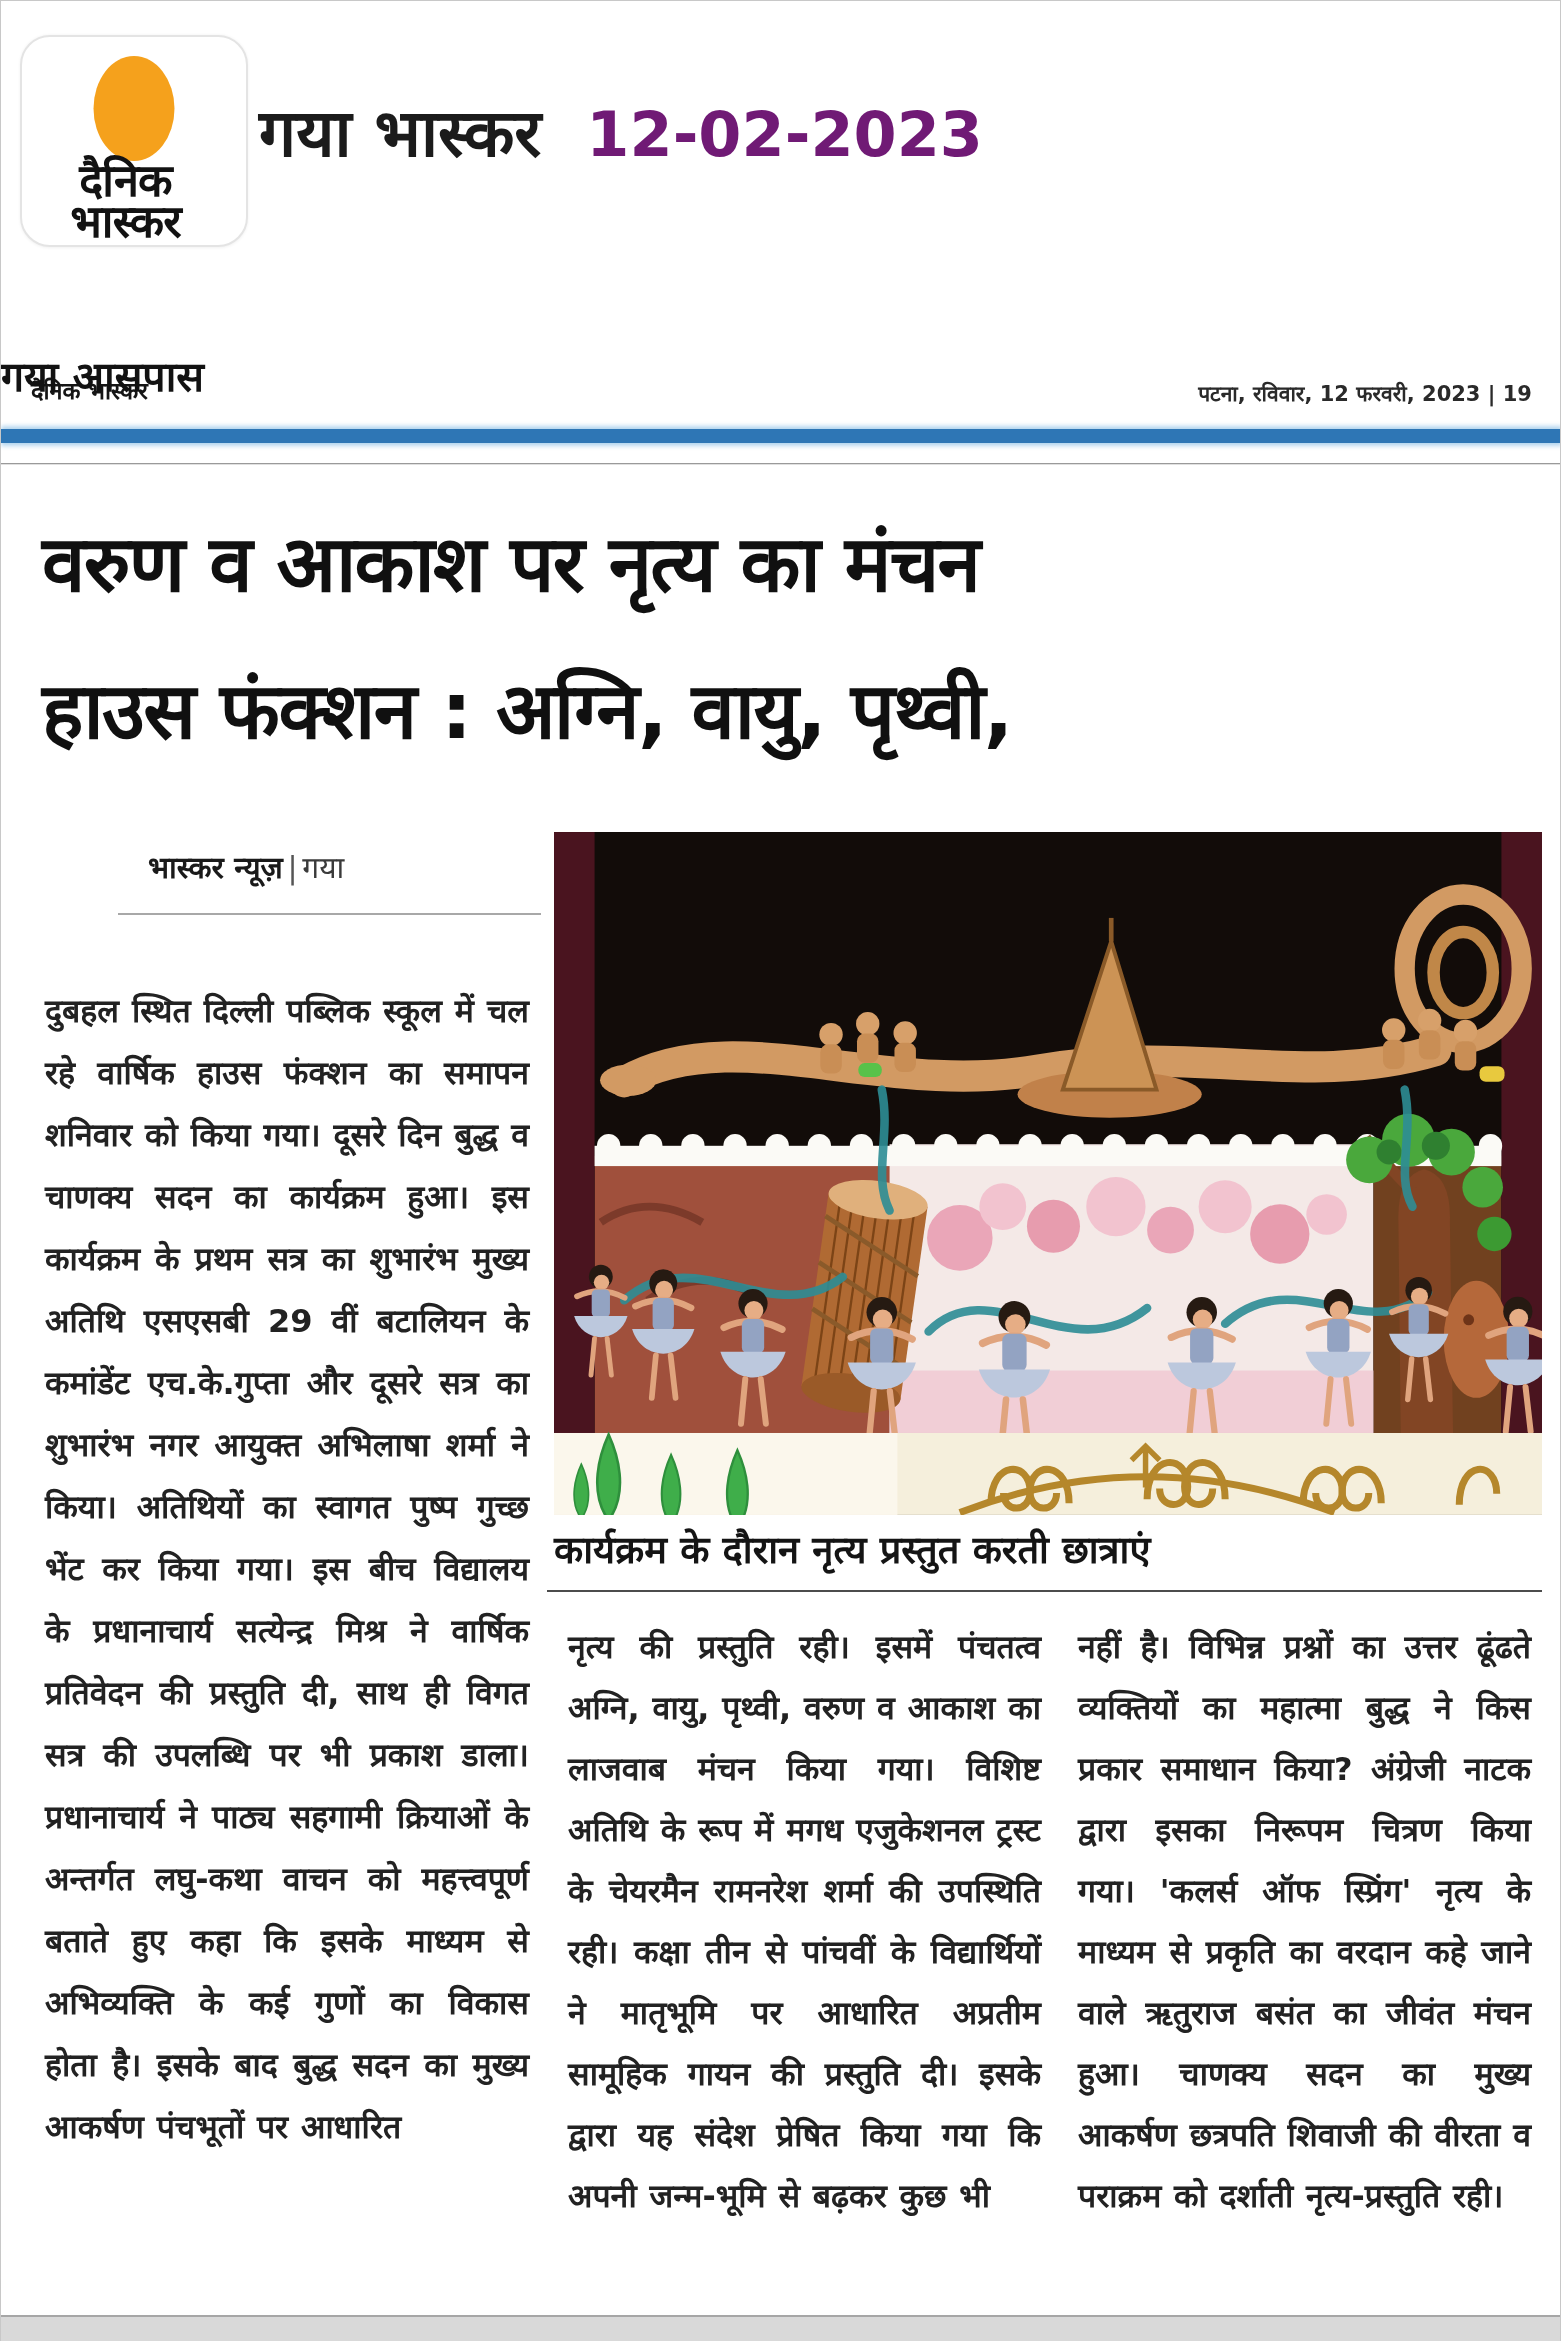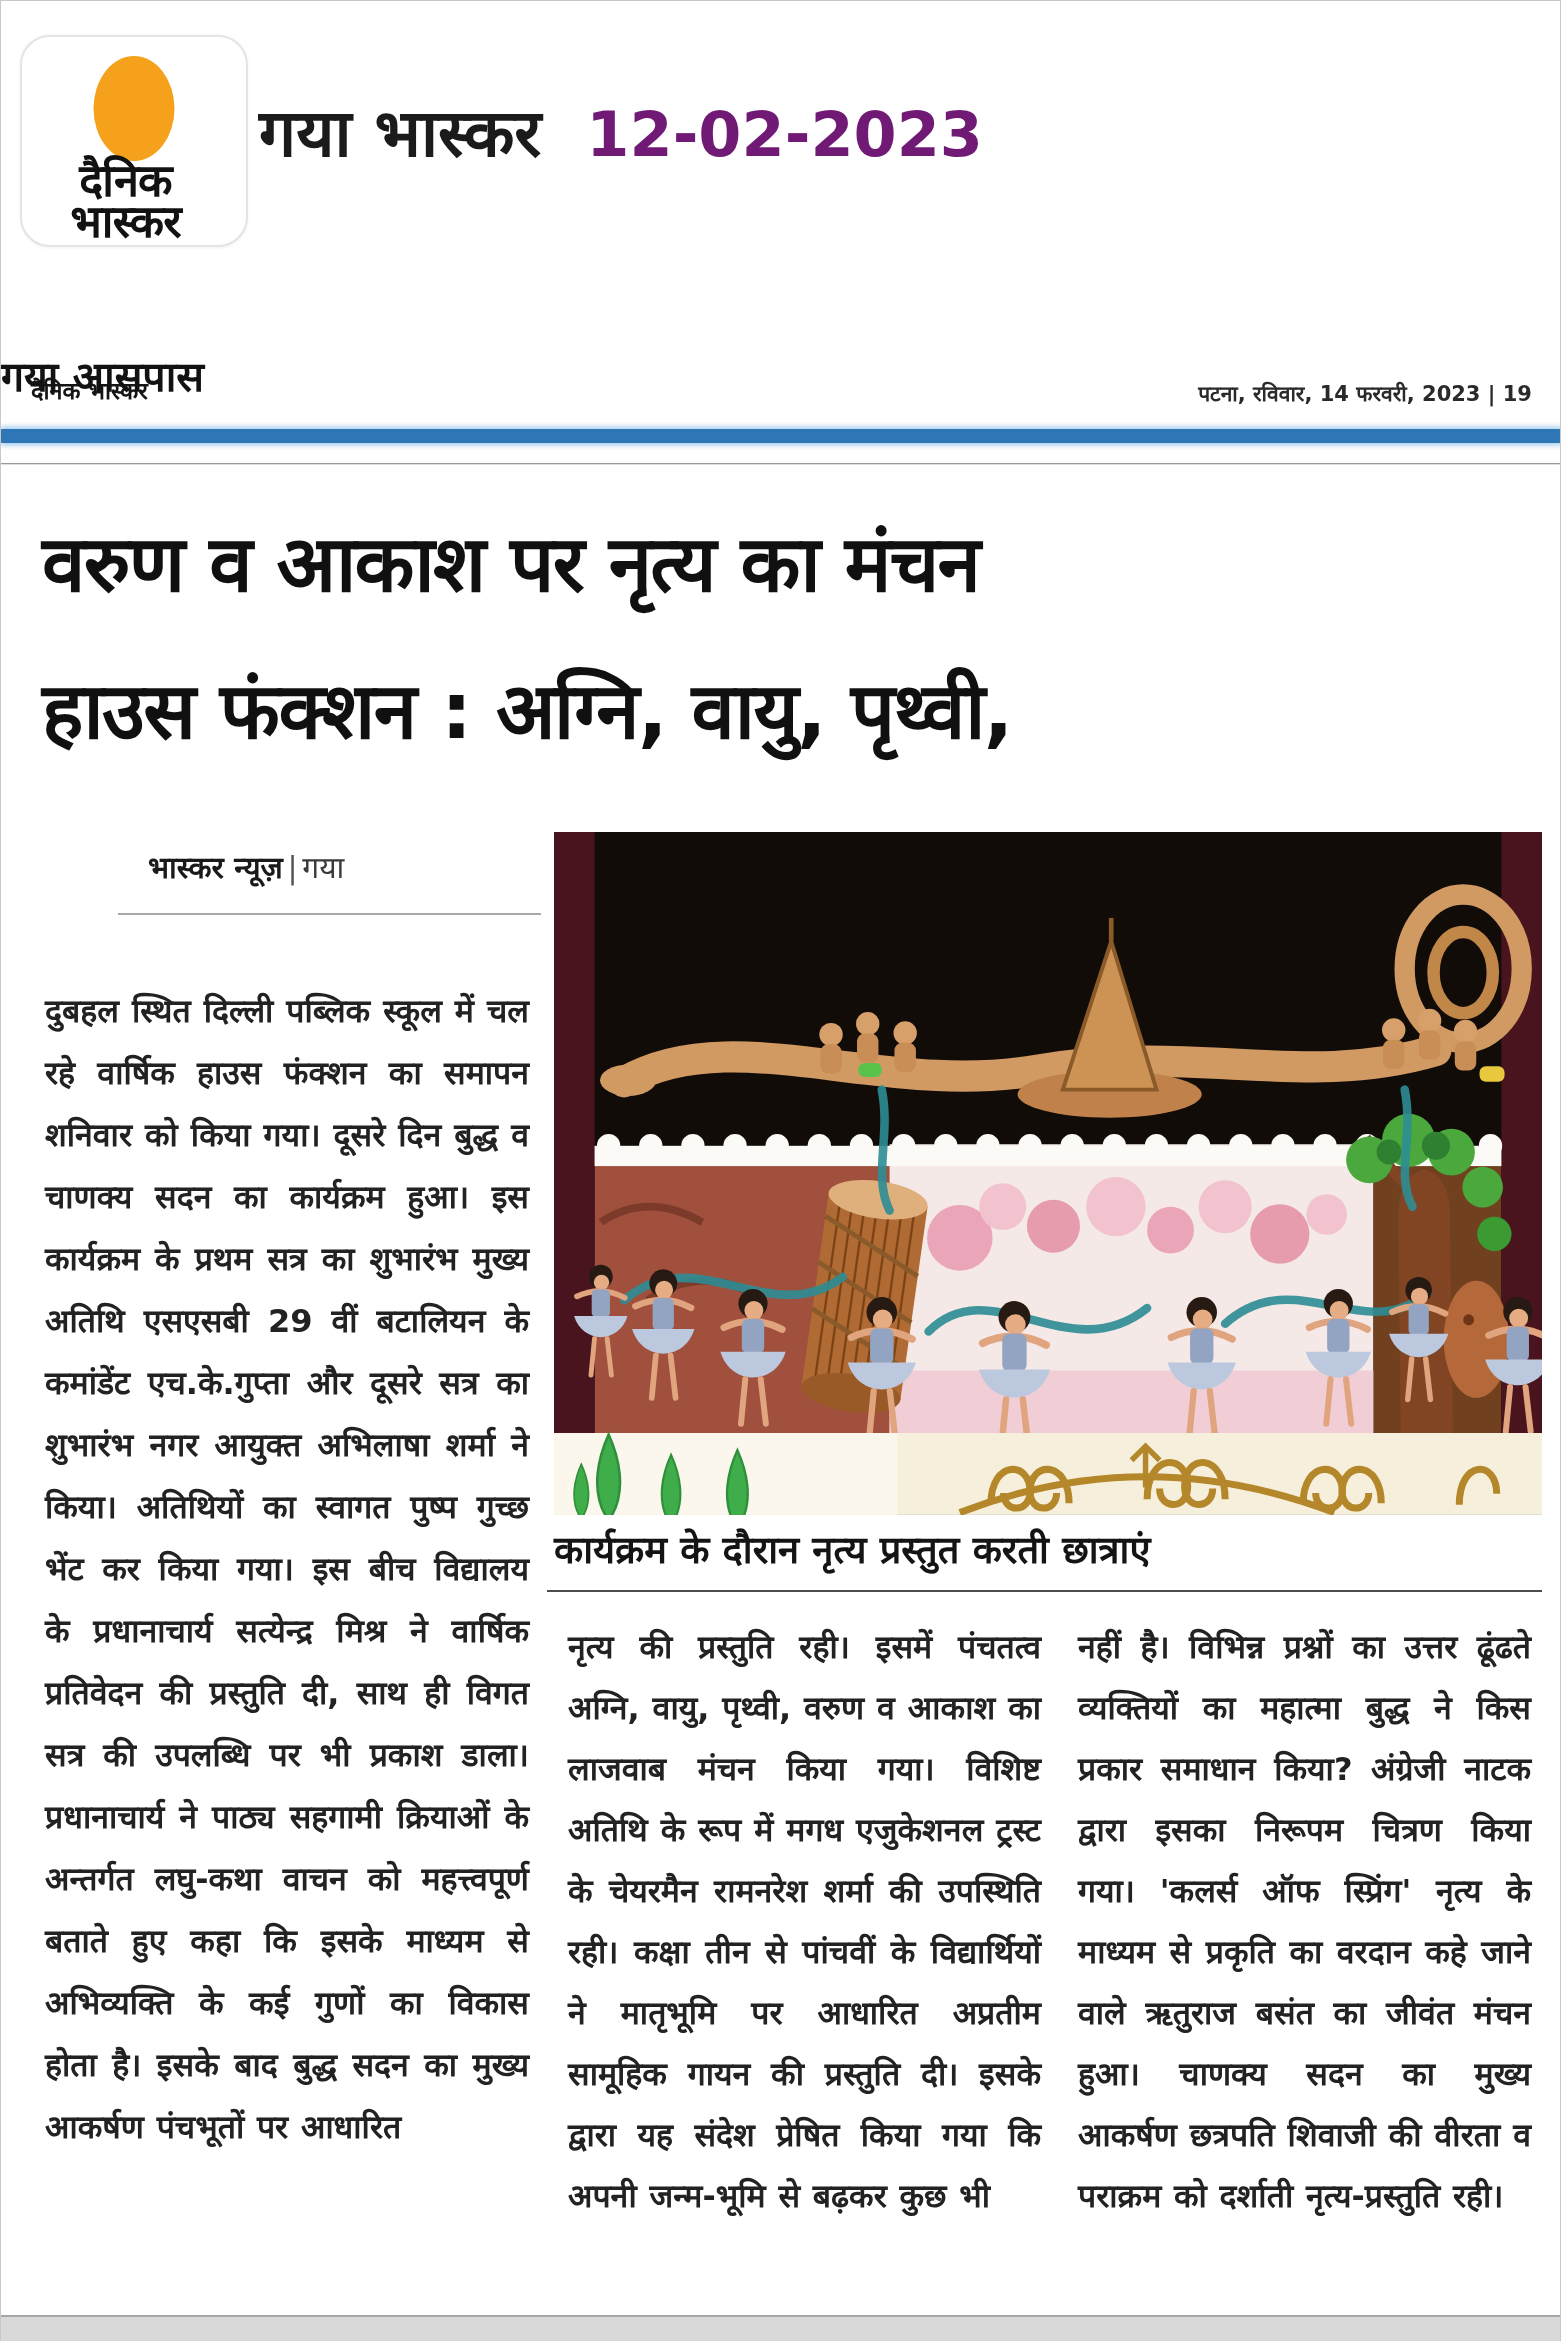--- a/index.html
+++ b/index.html
@@ -101,21 +101,21 @@
     </div>
     <div class="masthead-title-row">
       <span class="m-title">गया भास्कर</span>
       <span class="m-date">12-02-2023</span>
     </div>
   </header>
 
   <div>
     <span class="strip-left">दैनिक भास्कर</span>
     <span class="strip-center">गया आसपास</span>
-    <span class="strip-right">पटना, रविवार, 14 फरवरी, 2023 | 19</span>
+    <span class="strip-right">पटना, रविवार, 12 फरवरी, 2023 | 19</span>
   </div>
   <div class="blue-bar"></div>
   <div class="gray-rule-top"></div>
 
   <section>
     <h1 class="headline" style="margin:0;">
       <div>वरुण व आकाश पर नृत्य का मंचन</div>
       <div>हाउस फंक्शन : अग्नि, वायु, पृथ्वी,</div>
     </h1>
 

